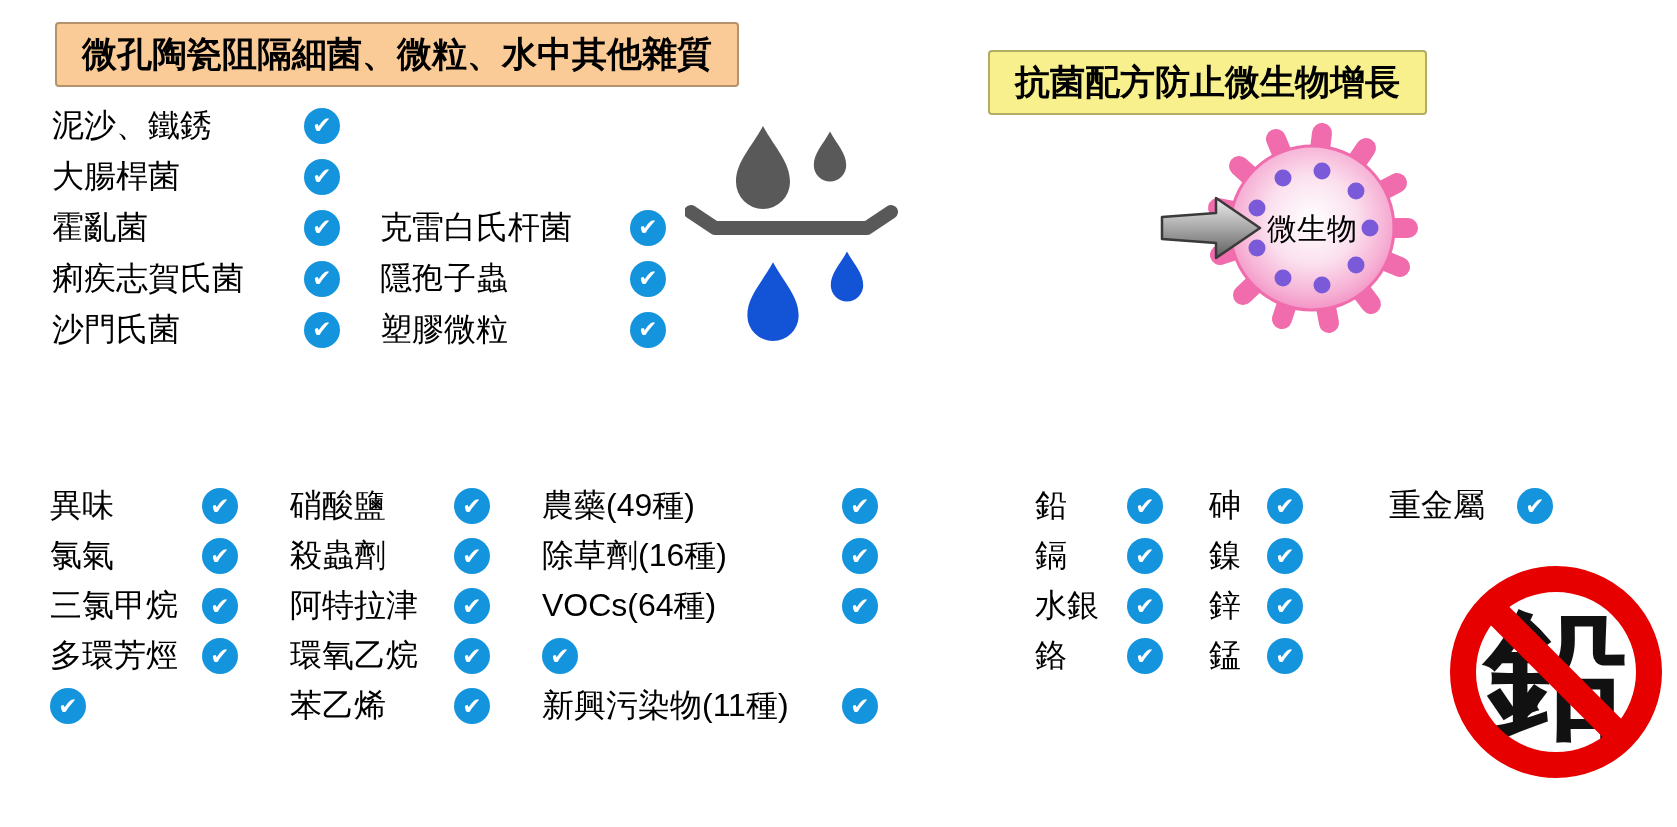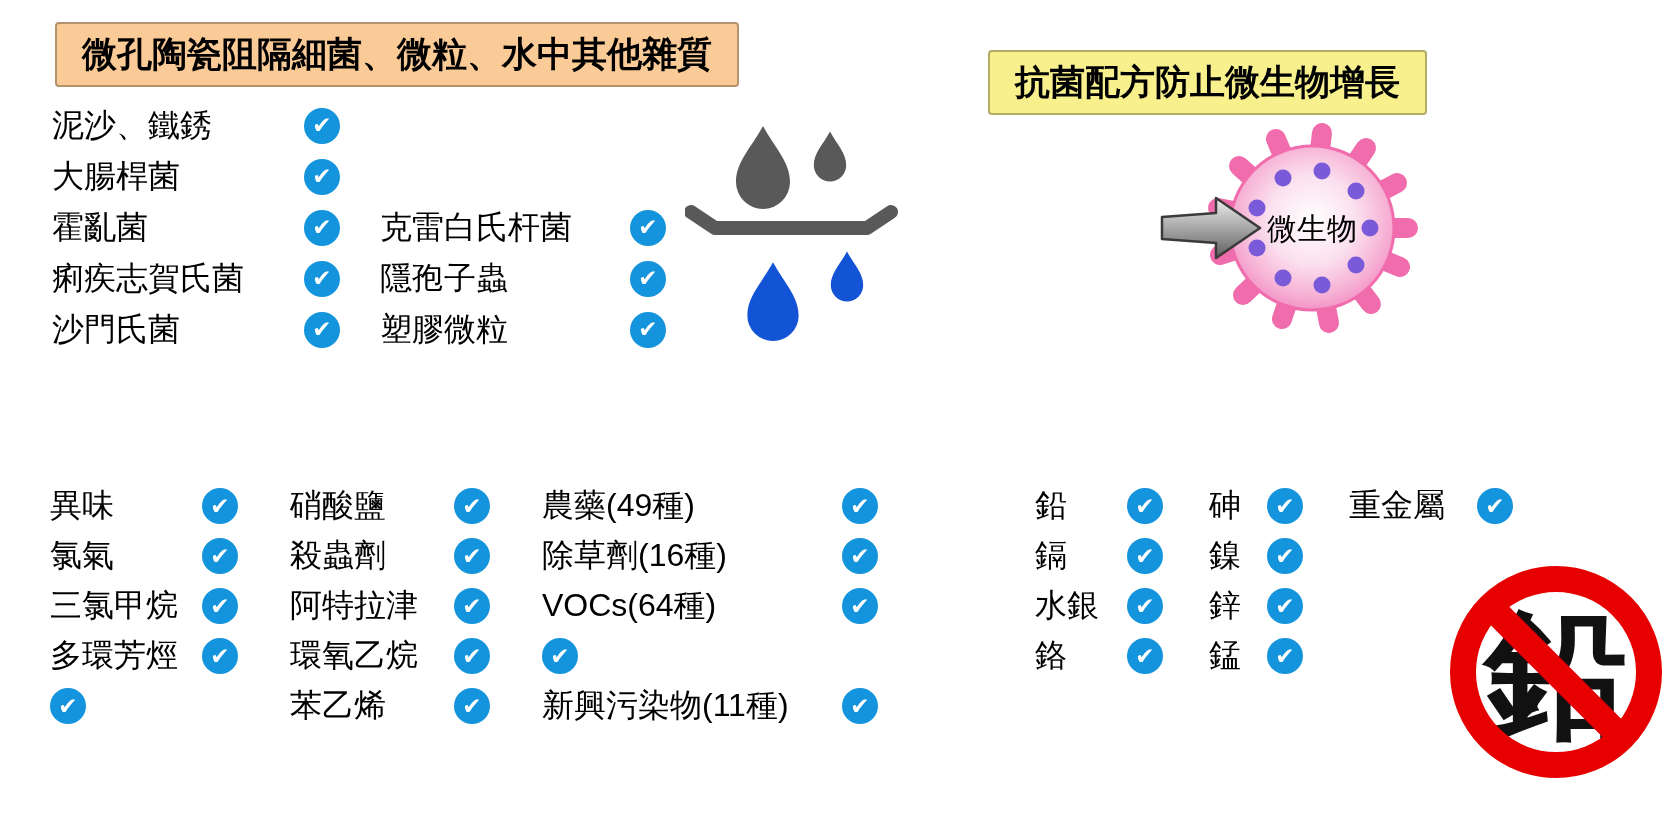--- a/index.html
+++ b/index.html
@@ -242,21 +242,21 @@
         </div>
       <div class="row">
           <span class="label">鋅</span>
           <span class="check">✔</span>
         </div>
       <div class="row">
           <span class="label">錳</span>
           <span class="check">✔</span>
         </div>
     </div>
-    <div class="col" style="--labelw:128px;">
+    <div class="col" style="--labelw:128px;margin-left:40px">
       <div class="row">
           <span class="label">重金屬</span>
           <span class="check">✔</span>
         </div>
     </div>
   </div>
 
   <svg class="gfx" style="left:1437px;top:553px" width="238" height="238" viewBox="0 0 238 238">
     <text x="119" y="170" text-anchor="middle" font-size="142" font-weight="bold" fill="#111" font-family="Liberation Sans, DejaVu Sans, sans-serif">鉛</text>
     <circle cx="119" cy="119" r="93" fill="none" style="stroke:var(--no-sign-red,#E60000)" stroke-width="26"></circle>

